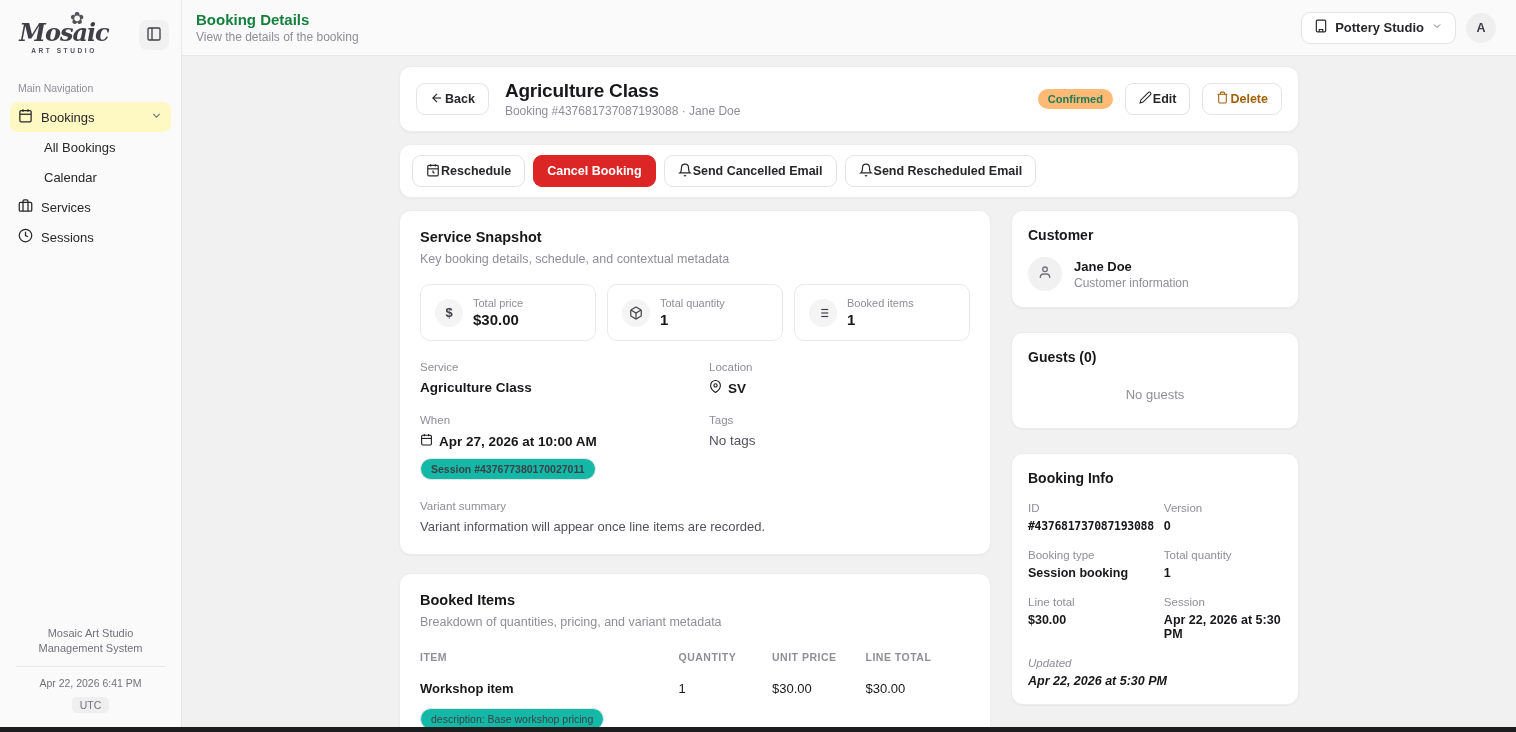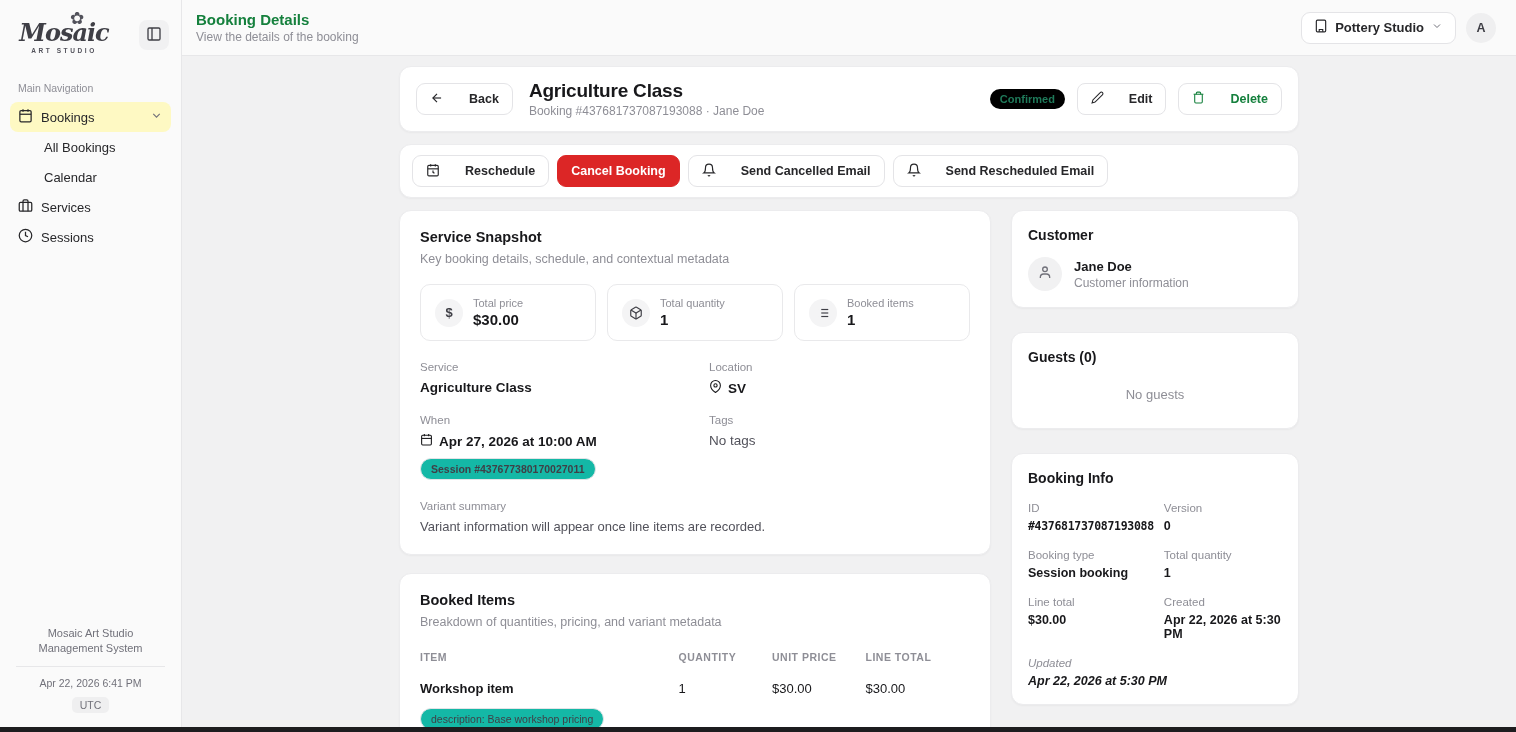--- a/index.html
+++ b/index.html
@@ -37,26 +37,26 @@
   .org-btn { display:flex; align-items:center; gap:7px; background:#fff; border:1px solid #e4e4e7; border-radius:9px; height:32px; padding:0 12px; font-size:13px; font-weight:600; color:#27272a; cursor:pointer; }
   .avatar-btn { width:30px; height:30px; border-radius:50%; background:#efeff0; border:none; font-size:12.5px; font-weight:700; color:#3f3f46; cursor:pointer; }
 
   .scroll { flex:1; overflow:hidden; padding:10px 0 0; }
   .container { width:900px; margin:0 auto; }
 
   .card { background:#fff; border:1px solid #ececee; border-radius:12px; box-shadow:0 1px 2px rgba(0,0,0,.04); }
 
   
   .bh { display:flex; align-items:center; gap:16px; padding:13px 16px; }
-  .btn { display:inline-flex; align-items:center; gap:25px; background:#fff; border:1px solid #e4e4e7; border-radius:9px; height:32px; padding:0 13px; font-size:12.5px; font-weight:600; color:#27272a; cursor:pointer; font-family:inherit;justify-content:flex-end; }
+  .btn { display:inline-flex; align-items:center; gap:1px; background:#fff; border:1px solid #e4e4e7; border-radius:9px; height:32px; padding:0 13px; font-size:12.5px; font-weight:600; color:#27272a; cursor:pointer; font-family:inherit;justify-content:flex-end; }
   .bh-titles { flex:1; }
   .bh-title { font-size:19px; font-weight:700; letter-spacing:-.2px; }
   .bh-sub { font-size:12px; color:#8e8e96; margin-top:2px; }
-  .badge-green { background:#000000; color:#1f7a5a; font-size:11px; font-weight:700; border-radius:999px; padding:4px 10px; }
-  .btn.disabled { color:#15803d; cursor:default; }
+  .badge-green { background:#fdba74; color:#1f7a5a; font-size:11px; font-weight:700; border-radius:999px; padding:4px 10px; }
+  .btn.disabled { color:#a16207; cursor:default; }
 
   
   .actions { margin-top:12px; display:flex; gap:8px; padding:10px 12px; align-items:center; }
   .btn-danger { background:#dc2626; border-color:#dc2626; color:#fff; }
 
   
   .grid { margin-top:12px; display:grid; grid-template-columns:1fr 288px; gap:20px; align-items:start; }
   .col-left > .card + .card { margin-top:18px; }
   .col-right { display:flex; flex-direction:column; gap:24px; }
 
@@ -436,21 +436,21 @@
                 </div>
                 <div>
                   <div class="bi-label">Total quantity</div>
                   <div class="bi-value">1</div>
                 </div>
                 <div>
                   <div class="bi-label">Line total</div>
                   <div class="bi-value">$30.00</div>
                 </div>
                 <div>
-                  <div class="bi-label">Created</div>
+                  <div class="bi-label">Session</div>
                   <div class="bi-value">Apr 22, 2026 at 5:30 PM</div>
                 </div>
                 <div style="grid-column:1 / 3;font-style:italic;">
                   <div class="bi-label">Updated</div>
                   <div class="bi-value">Apr 22, 2026 at 5:30 PM</div>
                 </div>
               </div>
             </div>
           </div>
         </div>

